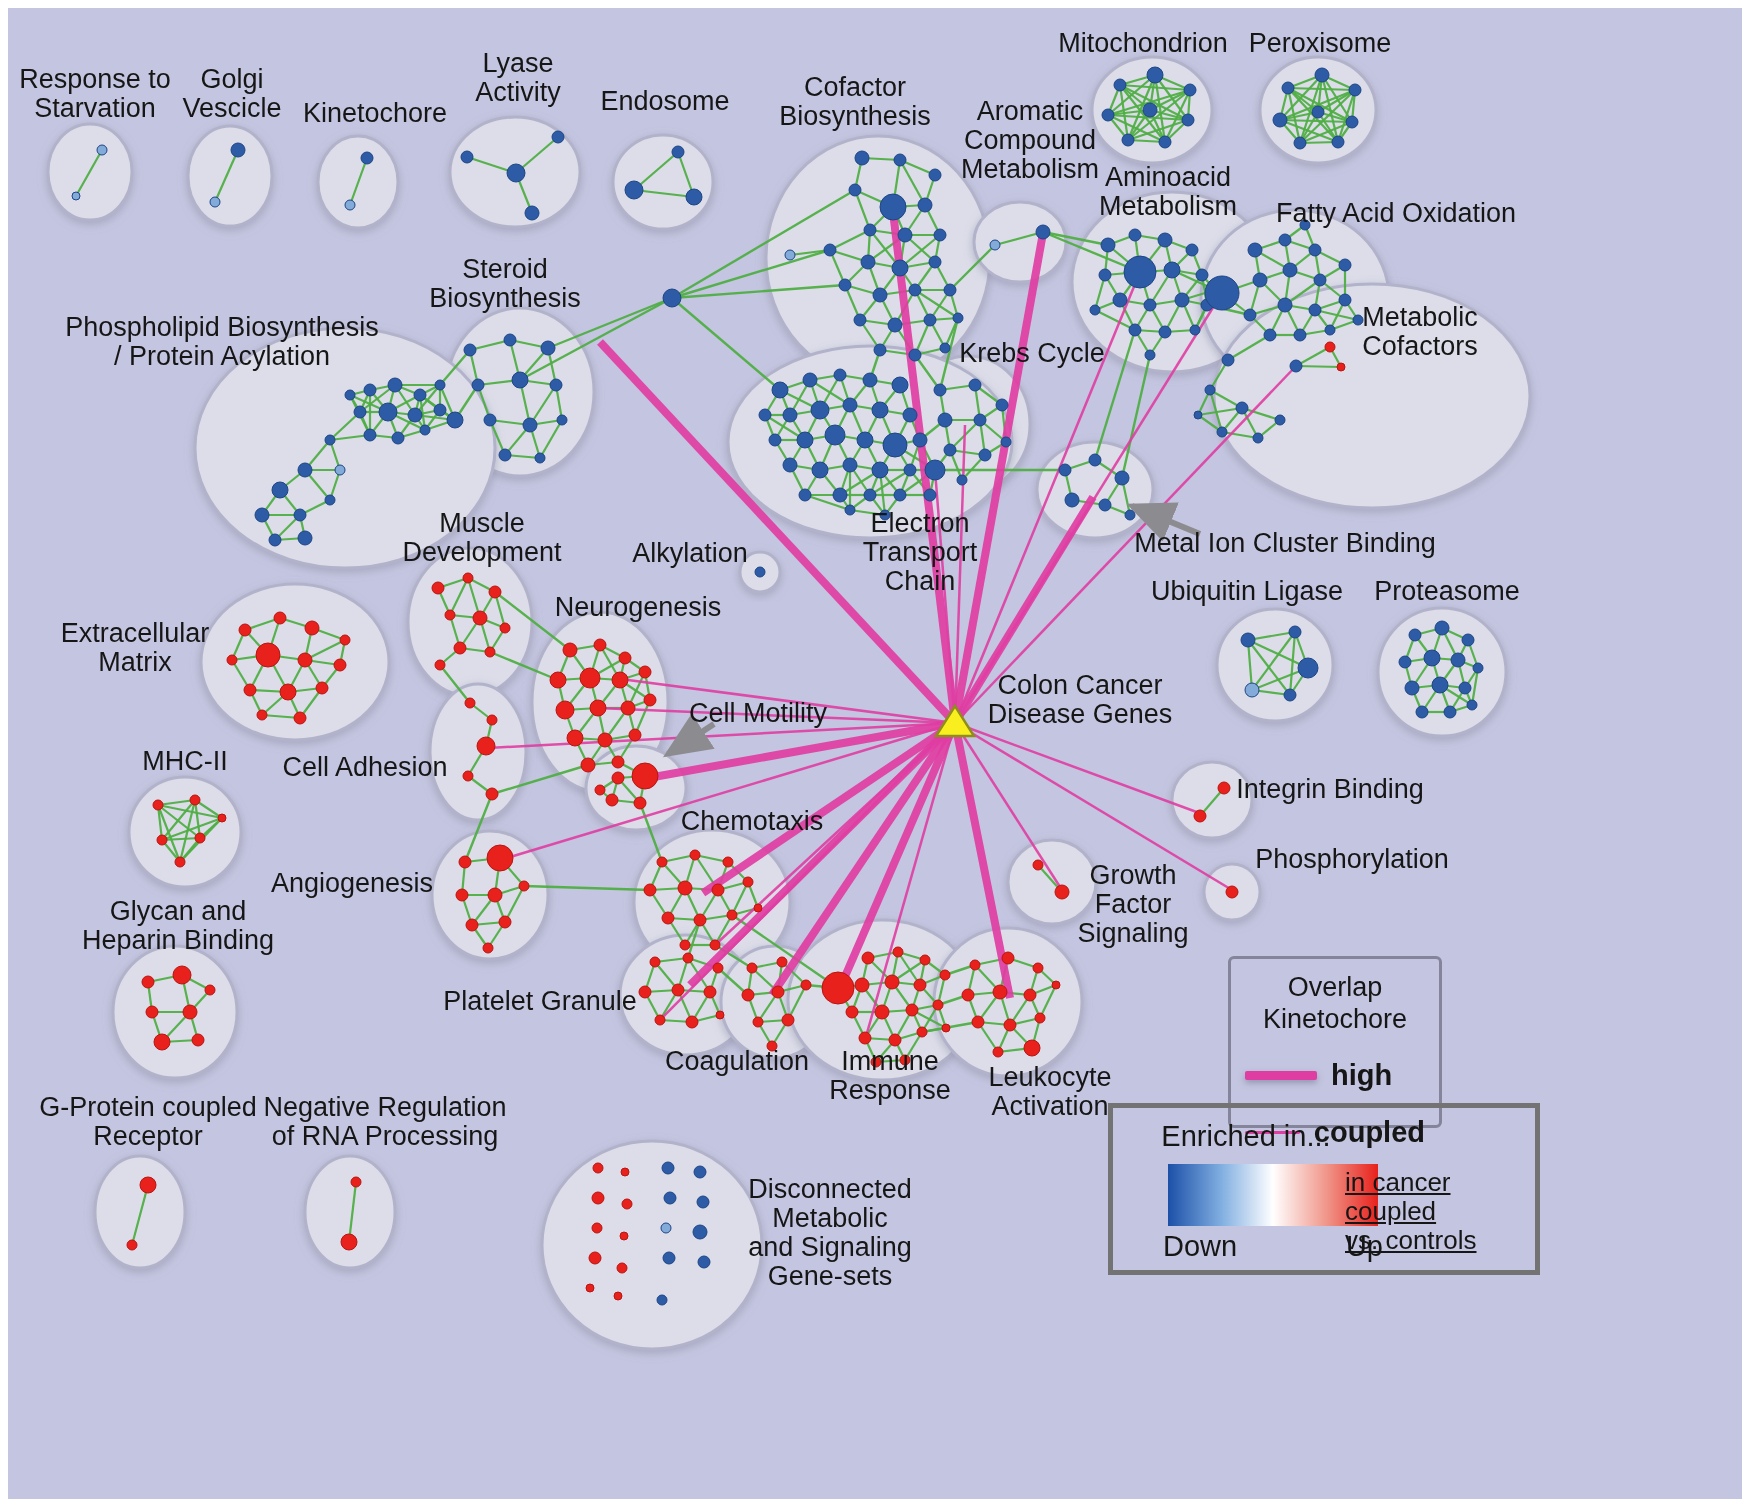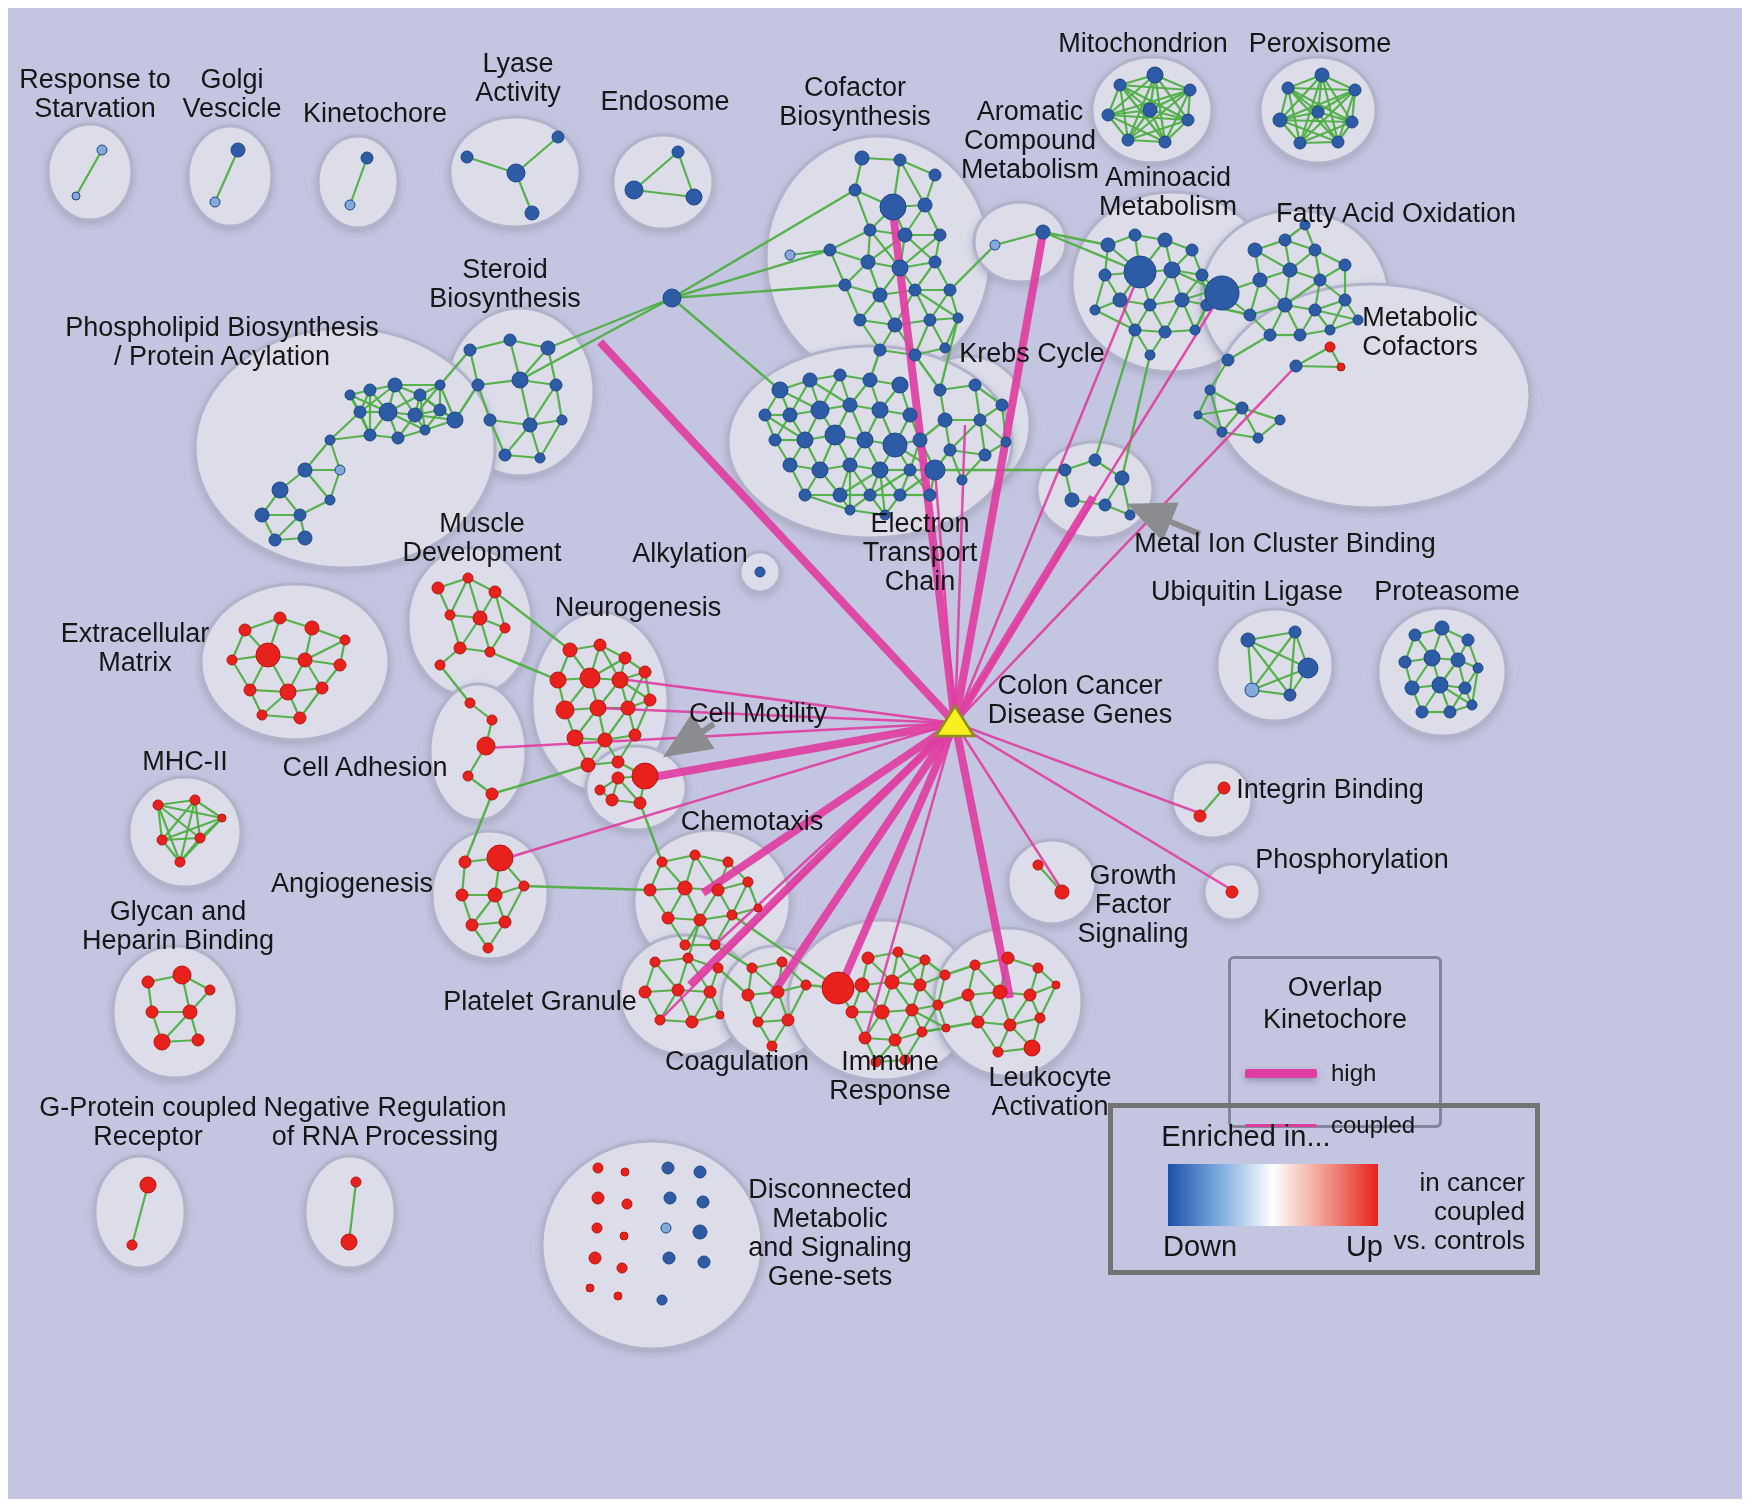--- a/index.html
+++ b/index.html
@@ -5,26 +5,26 @@
   html,body{margin:0;padding:0;background:#ffffff;}
   .figure{position:relative;width:1750px;height:1507px;background:#ffffff;font-family:"Liberation Sans",sans-serif;overflow:hidden;}
   #net{position:absolute;left:0;top:0;}
   .legend{position:absolute;box-sizing:border-box;color:#161616;}
   .legend-overlap{left:1228px;top:956px;width:214px;height:172px;border:3px solid #84849a;border-radius:6px;}
   .lg-title{margin-top:12px;text-align:center;font-size:27px;line-height:32px;}
   .lg-row{display:flex;align-items:center;padding:0 14px;margin-top:24px;}
   .lg-line{display:inline-block;width:72px;border-radius:2px;}
   .lg-line.high{height:9px;box-shadow:0 3px 6px rgba(110,110,140,.55);}
   .lg-line.mod{height:3px;}
-  .lg-label{margin-left:14px;font-size:24px;}
+  .lg-label{margin-left:14px;font-size:29px;font-weight:bold;}
   .legend-enriched{left:1108px;top:1103px;width:432px;height:172px;border:5px solid #737373;}
   .en-title{position:absolute;left:0;top:12px;width:266px;text-align:center;font-size:29px;}
   .en-bar{position:absolute;left:55px;top:56px;width:210px;height:62px;}
   .en-ends{position:absolute;left:50px;top:122px;width:220px;display:flex;justify-content:space-between;font-size:29px;gap:12px;}
-  .en-note{position:absolute;right:10px;top:60px;width:180px;text-align:right;font-size:26px;line-height:29px;}
+  .en-note{position:absolute;right:10px;top:60px;width:180px;text-align:left;font-size:26px;line-height:29px;text-decoration:underline;}
 </style>
 </head>
 <body>
 
 <div class="figure">
   <svg id="net" width="1750" height="1507" viewBox="0 0 1750 1507">
       <defs>
         <marker id="arrowhead" markerWidth="9" markerHeight="8" refX="7" refY="3.5" orient="auto" markerUnits="strokeWidth">
           <polygon points="0 0, 8 3.5, 0 7" fill="#8c8c90"></polygon>
         </marker>

